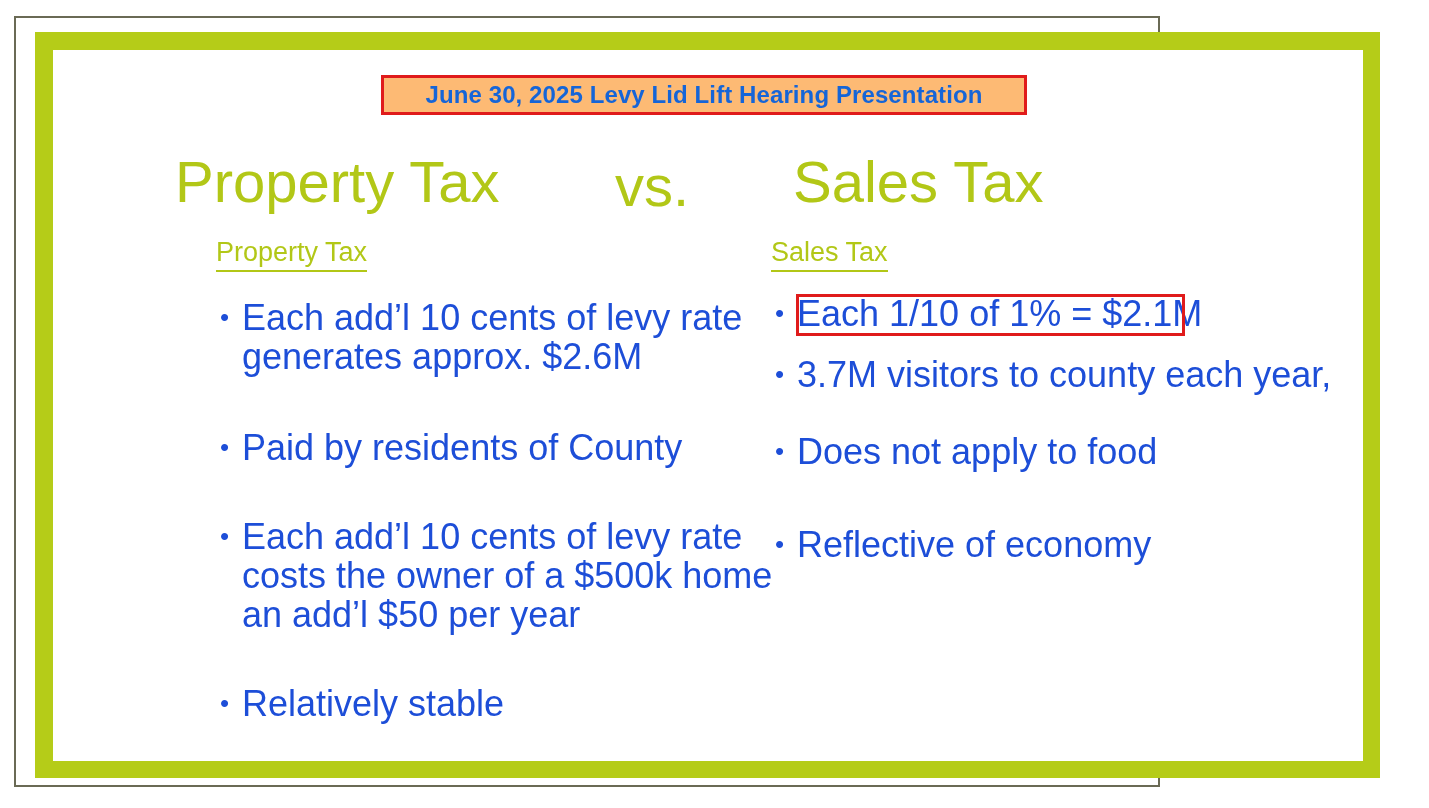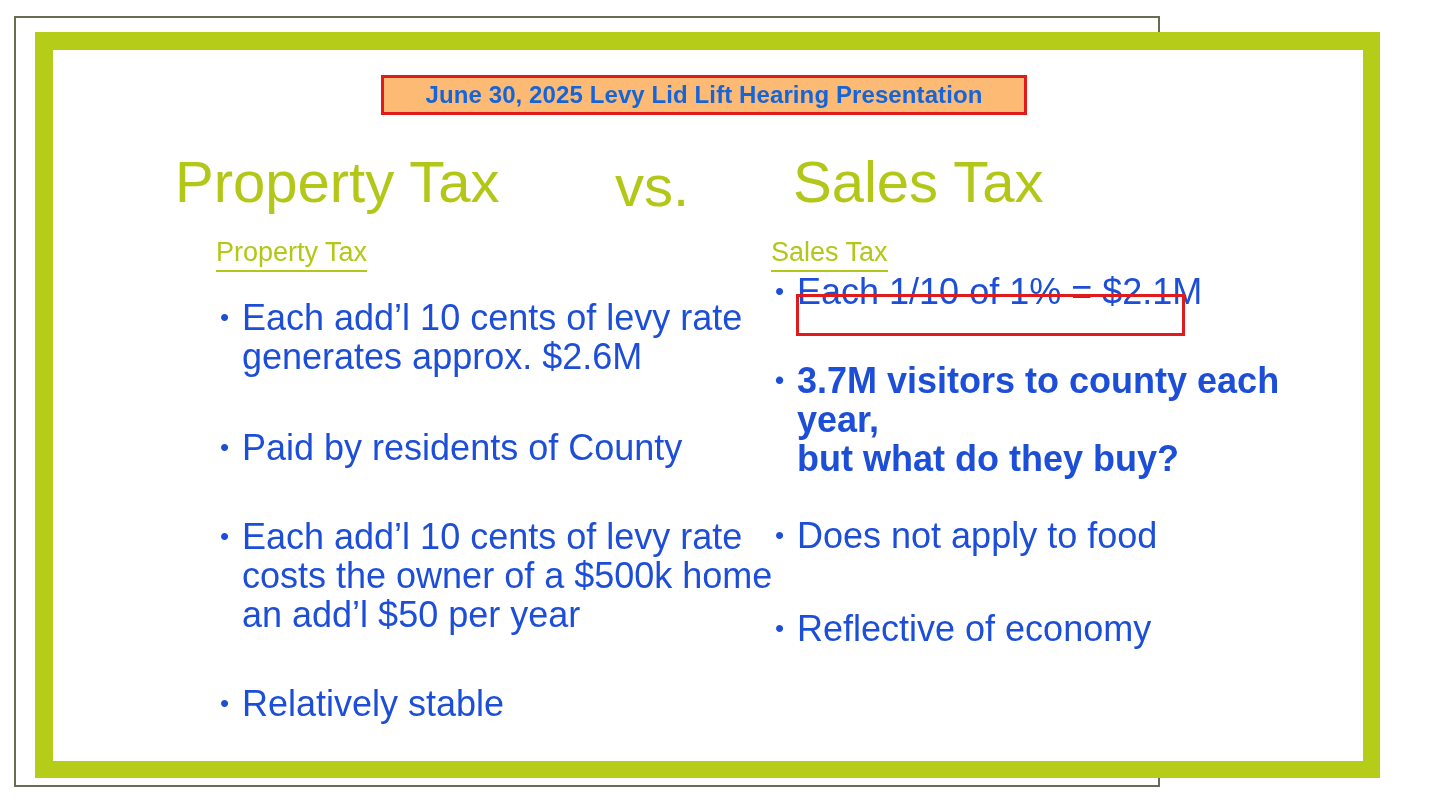--- a/index.html
+++ b/index.html
@@ -128,23 +128,23 @@
   }
   .bullet .line { display: block; }
 
   
   .left .b0 { margin-top: 26px; }
   .left .b1 { margin-top: 52px; }
   .left .b2 { margin-top: 50px; }
   .left .b3 { margin-top: 50px; }
 
   
-  .right .b0 { }
+  .right .b0 { margin-top: 22px; }
   .right .b1 { margin-top: 53px; }
-  .right .b2 { margin-top: 50px; font-weight: bold; }
+  .right .b2 { margin-top: 22px; }
   .right .b3 { margin-top: 38px; }
   .right .b4 { margin-top: 54px; }
 
   
   .highlight-box {
     position: absolute;
     left: 780px;
     top: 276px;
     width: 389px;
     height: 42px;
@@ -188,21 +188,20 @@
   </div>
 
   <div class="column right">
     <div class="col-title">Sales Tax</div>
     <div class="bullets">
       <div class="bullet b0">
         <span class="line">Each 1/10 of 1% = $2.1M</span>
       </div>
       <div class="bullet b2">
         <span class="line">3.7M visitors to county each year,</span>
-        <span class="line">but what do they buy?</span>
       </div>
       <div class="bullet b3">
         <span class="line">Does not apply to food</span>
       </div>
       <div class="bullet b4">
         <span class="line">Reflective of economy</span>
       </div>
     </div>
   </div>
 

